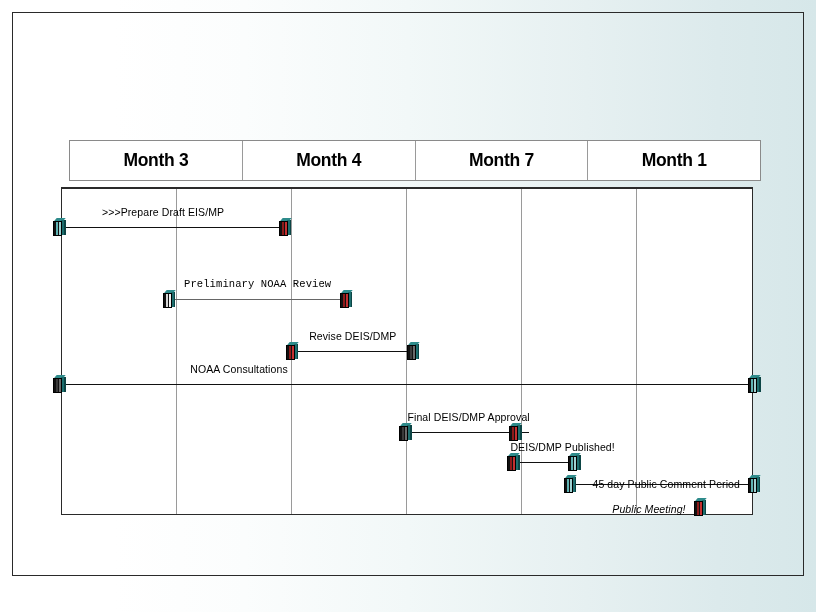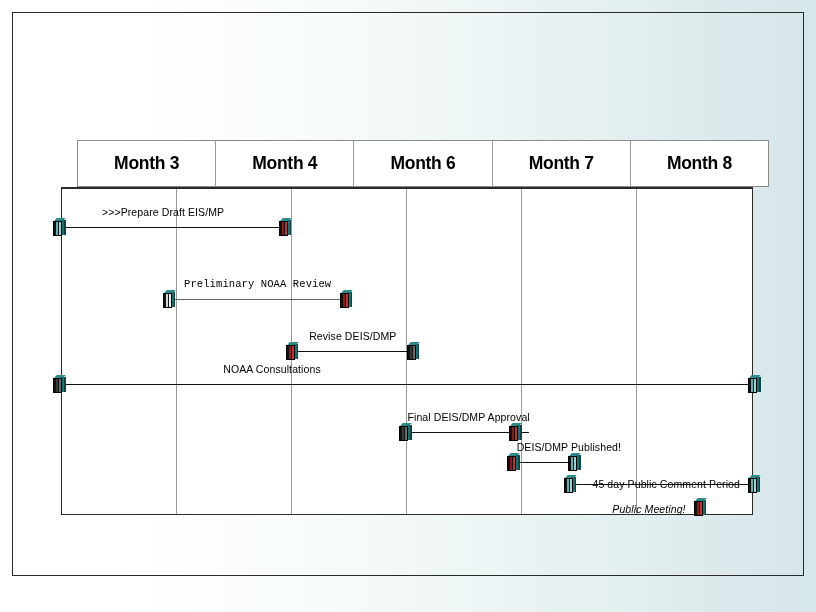--- a/index.html
+++ b/index.html
@@ -23,21 +23,21 @@
     position:absolute;left:0;top:54px;width:816px;text-align:center;
     font-size:35px;font-weight:400;color:#0d0d0d;letter-spacing:.2px;
     font-family:"Liberation Sans","DejaVu Sans",sans-serif;
   }
 
   
   #gantt{
     position:absolute;left:61px;top:140px;width:692px;height:375px;
   }
   #hdr{
-    position:absolute;left:16px;top:0;width:692px;height:47px;
+    position:absolute;left:8px;top:0;width:692px;height:41px;
     border:1px solid #8a8a8a;box-sizing:border-box;background:#ffffff;
     display:flex;
   }
   #hdr .hcell{
     flex:1 1 0;display:flex;align-items:center;justify-content:center;
     border-right:1px solid #9a9a9a;box-sizing:border-box;
     font-size:17.5px;font-weight:bold;color:#000;letter-spacing:-0.3px;
   }
   #hdr .hcell:last-child{border-right:none;}
 
@@ -112,23 +112,22 @@
 <div id="slide">
 
   <div id="frame"></div>
 
 
   <div id="gantt">
 
     <div id="hdr">
       <div class="hcell">Month 3</div>
       <div class="hcell">Month 4</div>
-      <div class="hcell">Month 6</div>
       <div class="hcell">Month 7</div>
-      <div class="hcell">Month 8</div>
+      <div class="hcell">Month 1</div>
     </div>
 
     <div id="body">
       <div class="vgrid" style="left:114px"></div>
       <div class="vgrid" style="left:229px"></div>
       <div class="vgrid" style="left:344px"></div>
       <div class="vgrid" style="left:459px"></div>
       <div class="vgrid" style="left:574px"></div>
     </div>
 
@@ -228,21 +227,21 @@
             <span class="mk teal ">
               <span class="top"></span>
               <span class="side"></span>
               <span class="edge"></span>
               <span class="face">
                 <i class="a"></i>
                 <i class="b"></i>
               </span>
             </span>
           </span>
-          <span class="label ctr" style="left: 26%; margin-left: 33px;">NOAA Consultations</span>
+          <span class="label ctr" style="left: 26%;">NOAA Consultations</span>
         </div>
         <div class="task" style="left: 342px; top: 281px; width: 115.26px; padding-left: 16px;">
           <span class="bar" style="left:5px;right:5px;"></span>
           <span style="position:absolute;left:-4px;top:1px;">
             <span class="mk dark ">
               <span class="top"></span>
               <span class="side"></span>
               <span class="edge"></span>
               <span class="face">
                 <i class="a"></i>
@@ -256,21 +255,21 @@
               <span class="side"></span>
               <span class="edge"></span>
               <span class="face">
                 <i class="a"></i>
                 <i class="b"></i>
               </span>
             </span>
           </span>
           <span class="label ctr" style="left: 50%;">Final DEIS/DMP Approval</span>
         </div>
-        <div class="task" style="left: 450.413px; top: 311px; width: 65.6667px; padding-left: 8px;">
+        <div class="task" style="left: 450.413px; top: 311px; width: 65.6667px;">
           <span class="bar" style="left:5px;right:5px;"></span>
           <span style="position:absolute;left:-4px;top:1px;">
             <span class="mk red ">
               <span class="top"></span>
               <span class="side"></span>
               <span class="edge"></span>
               <span class="face">
                 <i class="a"></i>
                 <i class="b"></i>
               </span>

